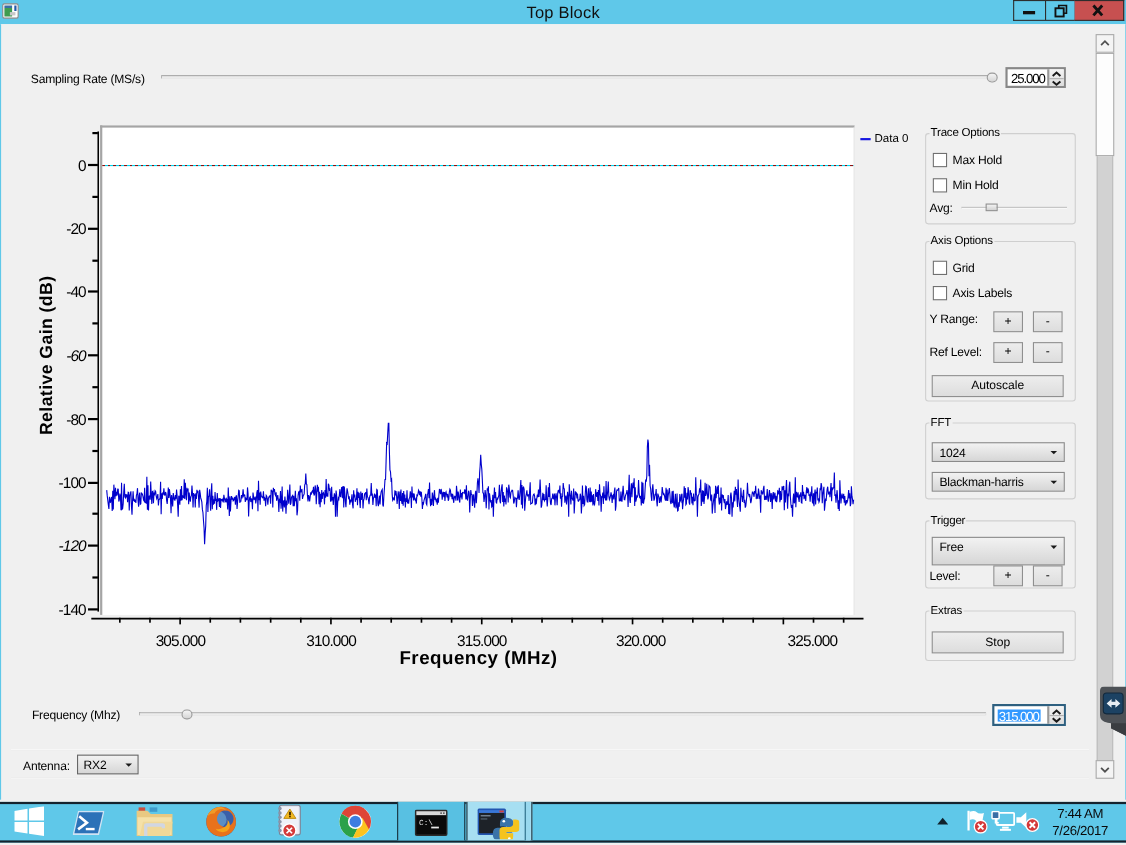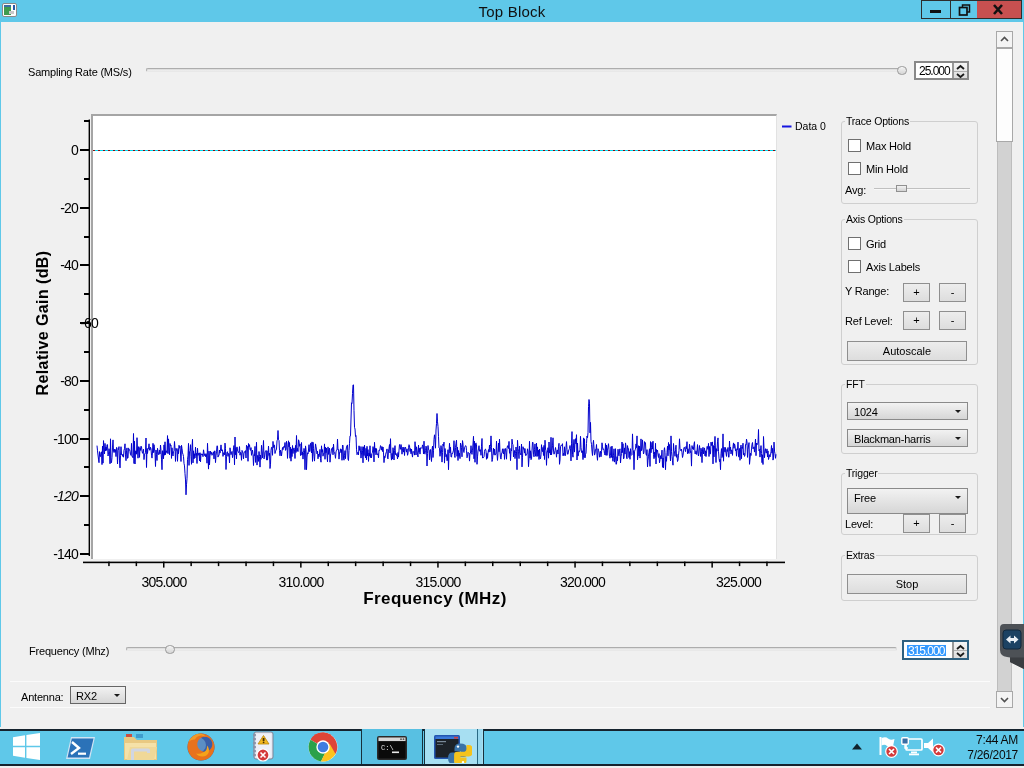--- a/index.html
+++ b/index.html
@@ -41,21 +41,21 @@
 #sbthumb { left:0; top:17px; width:17px; height:94px; background:#fdfdfd; border:1px solid #a8a8a8; }
 #sbtrack { left:1px; top:111px; width:15px; height:549px; background:#d2d2d2; border-left:1px solid #bdbdbd; border-right:1px solid #bdbdbd; }
 
 #canvas { left:91px; top:114px; width:686px; height:445px; background:#fff; border-top:2px solid #a5a5a5; border-left:2px solid #a5a5a5; border-right:1px solid #e2e2e2; }
 #zline { left:93px; top:150px; width:683px; height:1px; background:repeating-linear-gradient(90deg,#8b1010 0 2px,#00d8f0 2px 5px); }
 .ticklab { font-size:14px; color:#000; letter-spacing:-0.8px; }
 #ylab { font-weight:bold; font-size:16px; transform:rotate(-90deg); transform-origin:center; letter-spacing:0.4px; }
 #xlab { font-weight:bold; font-size:17px; letter-spacing:0.45px; }
 
 #taskbar { left:0; top:729px; width:1024px; height:37px; background:#5fc8e9; border-top:2px solid #15232e; border-bottom:2px solid #15232e; }
-#traytext { font-size:12px; color:#0a0a0a; text-align:right; line-height:15px; letter-spacing:-0.3px; }
+#traytext { font-size:12px; color:#0a0a0a; text-align:center; line-height:15px; letter-spacing:-0.3px; }
 </style>
 </head>
 <body>
 
 <div id="titlebar" class="abs"></div>
 <div id="titletext" class="abs">Top Block</div>
 <div id="winicon" class="abs">
     <span class="g"></span>
     <span class="b"></span>
     <span class="l"></span>
@@ -135,21 +135,21 @@
   <rect x="684.0" y="461.6" width="1.5" height="4.5" fill="#000"></rect>
   <rect x="738.8" y="461.6" width="1.5" height="4.5" fill="#000"></rect>
   <rect x="766.2" y="461.6" width="1.5" height="4.5" fill="#000"></rect>
 </svg>
 <svg id="signal" class="abs" style="left:0px; top:0px;" width="800" height="600">
   <polyline fill="none" stroke="#0000cc" stroke-width="1" points="97,445.6 97.5,450.8 98,455.0 98.5,459.1 99,462.7 99.5,451.6 100,456.3 100.5,456.6 101,452.8 101.5,451.8 102,464.6 102.5,446.1 103,463.1 103.5,440.6 104,447.8 104.5,453.9 105,443.4 105.5,451.0 106,447.0 106.5,450.4 107,444.6 107.5,444.7 108,456.0 108.5,454.3 109,448.7 109.5,451.8 110,463.8 110.5,438.8 111,463.0 111.5,462.4 112,457.7 112.5,447.1 113,439.9 113.5,451.6 114,452.5 114.5,449.2 115,452.2 115.5,449.6 116,456.6 116.5,447.5 117,447.7 117.5,464.0 118,450.6 118.5,449.0 119,446.6 119.5,460.1 120,467.9 120.5,455.3 121,446.7 121.5,454.7 122,454.2 122.5,456.3 123,454.3 123.5,457.2 124,450.3 124.5,448.7 125,443.8 125.5,454.9 126,460.7 126.5,450.6 127,447.9 127.5,458.4 128,457.9 128.5,448.2 129,448.6 129.5,449.5 130,451.5 130.5,454.6 131,455.4 131.5,443.4 132,456.6 132.5,456.5 133,457.8 133.5,433.5 134,463.5 134.5,441.1 135,464.0 135.5,451.1 136,450.8 136.5,454.2 137,437.7 137.5,450.0 138,458.2 138.5,446.9 139,446.6 139.5,457.4 140,447.7 140.5,450.4 141,446.1 141.5,446.8 142,451.0 142.5,453.3 143,451.9 143.5,449.2 144,459.6 144.5,454.2 145,453.9 145.5,452.6 146,438.0 146.5,467.5 147,448.5 147.5,453.5 148,448.3 148.5,448.8 149,443.8 149.5,450.1 150,450.2 150.5,447.3 151,448.9 151.5,455.2 152,458.1 152.5,452.0 153,443.3 153.5,452.6 154,444.7 154.5,448.9 155,453.1 155.5,466.5 156,450.0 156.5,454.6 157,460.5 157.5,448.3 158,451.4 158.5,454.5 159,454.7 159.5,450.0 160,453.9 160.5,445.0 161,450.4 161.5,459.2 162,469.7 162.5,450.7 163,452.2 163.5,458.8 164,444.9 164.5,455.2 165,441.8 165.5,454.7 166,450.7 166.5,451.1 167,452.8 167.5,435.6 168,453.7 168.5,438.9 169,447.2 169.5,454.8 170,443.5 170.5,445.9 171,445.2 171.5,458.4 172,447.8 172.5,453.0 173,456.0 173.5,451.5 174,450.5 174.5,441.5 175,448.5 175.5,461.4 176,448.2 176.5,450.2 177,450.0 177.5,461.3 178,448.5 178.5,453.7 179,445.3 179.5,448.2 180,446.1 180.5,453.0 181,461.5 181.5,445.3 182,448.5 182.5,452.9 183,454.3 183.5,456.5 184,463.3 184.5,465.9 185,473.7 185.5,479.9 186,494.8 186.5,484.8 187,478.3 187.5,459.7 188,455.9 188.5,443.4 189,465.4 189.5,451.4 190,450.9 190.5,444.7 191,456.4 191.5,464.3 192,447.2 192.5,439.3 193,462.9 193.5,450.8 194,458.9 194.5,453.8 195,457.9 195.5,447.2 196,455.4 196.5,453.4 197,463.5 197.5,448.2 198,455.4 198.5,454.7 199,453.0 199.5,460.9 200,452.7 200.5,461.9 201,453.9 201.5,454.0 202,455.0 202.5,453.9 203,456.7 203.5,449.8 204,452.8 204.5,455.5 205,454.1 205.5,456.7 206,453.6 206.5,454.7 207,463.2 207.5,443.3 208,455.4 208.5,469.1 209,451.1 209.5,464.9 210,455.1 210.5,451.0 211,454.3 211.5,452.4 212,455.3 212.5,454.8 213,452.9 213.5,451.8 214,458.9 214.5,451.0 215,450.8 215.5,462.6 216,455.8 216.5,451.8 217,445.7 217.5,446.1 218,457.1 218.5,455.4 219,455.5 219.5,450.0 220,453.1 220.5,450.3 221,444.9 221.5,450.8 222,449.7 222.5,450.0 223,456.4 223.5,452.8 224,453.2 224.5,454.8 225,443.1 225.5,448.6 226,469.5 226.5,456.4 227,452.3 227.5,451.7 228,456.4 228.5,453.5 229,453.8 229.5,463.0 230,447.8 230.5,451.7 231,454.7 231.5,453.1 232,451.4 232.5,457.7 233,454.5 233.5,447.8 234,445.5 234.5,464.8 235,437.0 235.5,454.7 236,447.7 236.5,458.9 237,446.9 237.5,450.8 238,451.4 238.5,452.6 239,452.4 239.5,446.6 240,455.2 240.5,452.4 241,453.2 241.5,460.3 242,450.4 242.5,451.2 243,453.7 243.5,458.8 244,453.0 244.5,451.9 245,451.1 245.5,450.7 246,458.0 246.5,445.2 247,446.5 247.5,446.5 248,461.3 248.5,443.5 249,446.9 249.5,444.7 250,449.3 250.5,450.4 251,447.6 251.5,455.3 252,452.6 252.5,450.1 253,454.7 253.5,465.5 254,454.7 254.5,455.7 255,446.4 255.5,462.4 256,455.9 256.5,442.3 257,465.1 257.5,455.6 258,455.2 258.5,461.4 259,451.5 259.5,456.6 260,467.1 260.5,455.0 261,459.3 261.5,445.3 262,451.4 262.5,457.9 263,450.3 263.5,440.5 264,458.9 264.5,457.3 265,452.1 265.5,451.2 266,450.5 266.5,460.1 267,450.8 267.5,460.1 268,455.8 268.5,446.1 269,455.5 269.5,453.0 270,468.5 270.5,464.2 271,450.3 271.5,447.4 272,446.9 272.5,455.3 273,441.4 273.5,447.5 274,445.4 274.5,445.1 275,453.5 275.5,451.1 276,450.2 276.5,449.0 277,440.8 277.5,439.8 278,430.5 278.5,439.8 279,440.6 279.5,450.7 280,455.8 280.5,450.1 281,451.8 281.5,455.9 282,451.5 282.5,447.5 283,449.7 283.5,447.0 284,446.3 284.5,447.4 285,442.5 285.5,450.4 286,449.3 286.5,441.3 287,444.2 287.5,458.4 288,449.0 288.5,440.8 289,446.9 289.5,442.5 290,458.3 290.5,447.0 291,461.2 291.5,448.9 292,456.6 292.5,445.5 293,453.5 293.5,448.8 294,447.9 294.5,449.7 295,458.5 295.5,445.4 296,452.5 296.5,435.5 297,451.2 297.5,448.4 298,451.6 298.5,439.8 299,441.1 299.5,446.3 300,443.9 300.5,455.5 301,455.4 301.5,442.5 302,455.0 302.5,451.9 303,459.1 303.5,452.5 304,448.4 304.5,450.8 305,469.7 305.5,445.9 306,449.5 306.5,469.7 307,457.0 307.5,452.8 308,453.9 308.5,450.0 309,444.7 309.5,451.5 310,451.6 310.5,443.3 311,443.1 311.5,453.0 312,441.9 312.5,461.4 313,442.3 313.5,448.6 314,456.3 314.5,461.1 315,450.8 315.5,443.9 316,446.6 316.5,449.9 317,453.9 317.5,451.2 318,458.8 318.5,454.2 319,456.8 319.5,454.0 320,449.4 320.5,458.6 321,462.2 321.5,445.8 322,452.1 322.5,449.6 323,456.2 323.5,453.6 324,453.8 324.5,443.9 325,459.3 325.5,447.1 326,452.7 326.5,448.1 327,455.8 327.5,461.8 328,446.9 328.5,454.4 329,449.4 329.5,448.1 330,462.2 330.5,455.0 331,453.3 331.5,448.8 332,448.6 332.5,447.5 333,454.8 333.5,444.1 334,451.7 334.5,452.2 335,454.6 335.5,458.3 336,451.9 336.5,450.2 337,450.1 337.5,439.1 338,449.9 338.5,449.5 339,459.1 339.5,453.0 340,451.4 340.5,448.8 341,452.7 341.5,449.5 342,460.3 342.5,445.0 343,445.5 343.5,458.0 344,460.2 344.5,455.3 345,450.6 345.5,458.7 346,450.5 346.5,447.1 347,445.8 347.5,444.9 348,459.1 348.5,460.5 349,450.6 349.5,443.7 350,435.9 350.5,435.9 351,419.0 351.5,402.8 352,403.4 352.5,393.5 353,384.9 353.5,384.9 354,410.6 354.5,427.3 355,429.0 355.5,436.5 356,435.6 356.5,449.2 357,454.7 357.5,453.7 358,452.1 358.5,454.9 359,445.8 359.5,450.4 360,446.5 360.5,450.9 361,458.1 361.5,452.9 362,446.6 362.5,450.7 363,462.8 363.5,446.8 364,455.5 364.5,445.1 365,454.9 365.5,458.0 366,448.3 366.5,459.8 367,446.3 367.5,456.0 368,449.6 368.5,461.4 369,453.0 369.5,456.2 370,445.8 370.5,457.6 371,454.2 371.5,457.9 372,453.2 372.5,452.3 373,446.6 373.5,449.1 374,461.9 374.5,442.3 375,452.3 375.5,448.4 376,454.9 376.5,448.6 377,453.6 377.5,454.7 378,453.6 378.5,457.8 379,450.2 379.5,450.7 380,448.9 380.5,445.6 381,446.8 381.5,450.1 382,446.6 382.5,451.5 383,447.0 383.5,452.9 384,462.6 384.5,456.4 385,457.7 385.5,454.8 386,453.0 386.5,451.4 387,448.9 387.5,457.9 388,458.9 388.5,449.7 389,448.3 389.5,444.5 390,453.0 390.5,438.7 391,455.3 391.5,460.1 392,453.4 392.5,459.1 393,447.7 393.5,452.0 394,460.0 394.5,450.3 395,445.6 395.5,454.6 396,453.4 396.5,455.5 397,454.5 397.5,458.9 398,452.5 398.5,457.1 399,450.2 399.5,444.5 400,446.6 400.5,449.3 401,444.5 401.5,447.2 402,454.2 402.5,448.5 403,447.1 403.5,452.1 404,447.3 404.5,455.5 405,448.4 405.5,447.2 406,449.6 406.5,452.1 407,448.9 407.5,455.3 408,453.7 408.5,447.3 409,444.7 409.5,445.6 410,451.5 410.5,448.6 411,453.8 411.5,449.0 412,453.9 412.5,457.1 413,451.5 413.5,452.2 414,451.5 414.5,455.1 415,441.7 415.5,447.8 416,455.0 416.5,446.8 417,450.1 417.5,454.7 418,456.9 418.5,445.1 419,452.3 419.5,448.3 420,454.1 420.5,447.8 421,448.0 421.5,447.9 422,448.4 422.5,444.9 423,446.3 423.5,454.0 424,441.2 424.5,453.4 425,454.2 425.5,450.7 426,446.1 426.5,448.1 427,466.0 427.5,453.5 428,445.5 428.5,449.5 429,449.6 429.5,459.9 430,450.9 430.5,449.5 431,457.1 431.5,461.5 432,449.6 432.5,446.1 433,457.5 433.5,450.7 434,439.2 434.5,434.8 435,439.3 435.5,448.2 436,430.0 436.5,423.4 437,413.5 437.5,421.8 438,426.5 438.5,436.7 439,448.0 439.5,448.2 440,456.3 440.5,452.0 441,445.6 441.5,449.8 442,462.1 442.5,452.6 443,444.0 443.5,446.1 444,442.1 444.5,463.1 445,448.5 445.5,452.6 446,456.8 446.5,454.6 447,460.8 447.5,460.1 448,449.7 448.5,469.7 449,453.1 449.5,443.3 450,452.9 450.5,447.2 451,456.6 451.5,457.2 452,453.0 452.5,453.6 453,452.1 453.5,450.1 454,440.7 454.5,455.5 455,457.5 455.5,447.4 456,443.2 456.5,440.2 457,456.3 457.5,447.2 458,460.5 458.5,450.5 459,456.3 459.5,453.3 460,458.6 460.5,443.0 461,444.7 461.5,447.5 462,456.8 462.5,440.6 463,444.1 463.5,451.6 464,452.5 464.5,447.4 465,446.7 465.5,445.7 466,445.9 466.5,450.3 467,457.8 467.5,456.3 468,452.3 468.5,452.9 469,453.0 469.5,461.1 470,453.0 470.5,453.0 471,445.7 471.5,452.4 472,454.4 472.5,450.2 473,444.0 473.5,436.3 474,458.8 474.5,441.0 475,462.3 475.5,443.4 476,442.9 476.5,444.8 477,464.3 477.5,456.9 478,451.1 478.5,448.9 479,445.7 479.5,451.3 480,449.9 480.5,449.8 481,455.3 481.5,446.2 482,438.5 482.5,458.1 483,457.6 483.5,457.6 484,456.8 484.5,451.3 485,449.5 485.5,449.1 486,450.9 486.5,459.3 487,453.3 487.5,458.3 488,453.2 488.5,449.6 489,452.1 489.5,445.0 490,451.8 490.5,446.5 491,435.9 491.5,447.8 492,461.5 492.5,459.5 493,453.4 493.5,448.1 494,454.7 494.5,449.1 495,455.2 495.5,454.1 496,454.1 496.5,441.2 497,453.9 497.5,460.4 498,453.2 498.5,443.0 499,451.7 499.5,439.1 500,452.1 500.5,457.8 501,459.1 501.5,453.3 502,453.2 502.5,448.8 503,452.4 503.5,454.0 504,448.7 504.5,459.4 505,451.6 505.5,448.5 506,452.4 506.5,459.2 507,448.3 507.5,445.9 508,445.7 508.5,448.5 509,441.4 509.5,453.3 510,448.4 510.5,460.6 511,451.6 511.5,451.1 512,439.2 512.5,444.0 513,444.4 513.5,457.0 514,453.0 514.5,450.5 515,458.6 515.5,453.7 516,447.0 516.5,451.6 517,469.7 517.5,440.3 518,448.6 518.5,451.3 519,458.6 519.5,446.1 520,452.7 520.5,453.8 521,455.0 521.5,444.0 522,466.9 522.5,457.2 523,446.7 523.5,449.2 524,448.4 524.5,453.1 525,448.6 525.5,455.4 526,455.7 526.5,454.3 527,454.3 527.5,448.8 528,451.3 528.5,466.7 529,458.3 529.5,441.3 530,458.2 530.5,450.8 531,459.7 531.5,458.8 532,450.1 532.5,442.1 533,442.6 533.5,454.2 534,456.8 534.5,449.6 535,443.9 535.5,456.1 536,455.7 536.5,443.1 537,456.6 537.5,446.9 538,456.0 538.5,450.2 539,459.5 539.5,449.1 540,457.9 540.5,458.8 541,454.9 541.5,444.7 542,450.0 542.5,451.6 543,447.4 543.5,455.5 544,445.4 544.5,459.5 545,440.2 545.5,449.1 546,450.7 546.5,465.3 547,451.7 547.5,452.0 548,447.7 548.5,458.2 549,442.0 549.5,452.8 550,449.8 550.5,455.0 551,437.3 551.5,454.9 552,450.8 552.5,445.8 553,437.8 553.5,451.1 554,454.2 554.5,452.9 555,450.7 555.5,447.5 556,450.7 556.5,457.2 557,450.6 557.5,449.9 558,454.0 558.5,446.8 559,443.3 559.5,464.3 560,460.0 560.5,446.7 561,445.3 561.5,445.7 562,445.0 562.5,443.7 563,455.7 563.5,453.3 564,455.6 564.5,446.8 565,455.4 565.5,455.5 566,447.2 566.5,441.6 567,449.5 567.5,454.1 568,454.3 568.5,451.0 569,449.6 569.5,448.4 570,445.5 570.5,448.8 571,460.9 571.5,443.8 572,431.6 572.5,454.3 573,457.2 573.5,445.1 574,439.4 574.5,452.1 575,442.4 575.5,438.7 576,443.9 576.5,434.7 577,460.0 577.5,443.0 578,456.1 578.5,453.8 579,450.9 579.5,451.6 580,449.8 580.5,436.3 581,447.4 581.5,452.2 582,452.8 582.5,450.8 583,459.6 583.5,437.9 584,457.4 584.5,438.8 585,457.9 585.5,454.5 586,453.0 586.5,443.5 587,436.0 587.5,437.8 588,432.7 588.5,406.7 589,399.5 589.5,403.2 590,432.9 590.5,422.4 591,441.4 591.5,444.3 592,451.1 592.5,455.5 593,444.7 593.5,440.3 594,448.0 594.5,455.1 595,453.6 595.5,449.5 596,449.7 596.5,444.5 597,455.6 597.5,460.3 598,448.7 598.5,450.4 599,452.0 599.5,457.2 600,453.7 600.5,451.2 601,456.8 601.5,451.8 602,442.8 602.5,446.8 603,449.5 603.5,448.8 604,450.2 604.5,453.4 605,455.0 605.5,443.5 606,455.3 606.5,445.1 607,455.4 607.5,450.2 608,447.1 608.5,443.7 609,449.2 609.5,456.3 610,458.2 610.5,455.6 611,446.7 611.5,457.4 612,446.1 612.5,458.4 613,461.3 613.5,455.3 614,448.8 614.5,462.1 615,459.4 615.5,448.7 616,464.4 616.5,464.0 617,456.7 617.5,460.7 618,449.2 618.5,454.7 619,455.8 619.5,450.2 620,448.8 620.5,463.0 621,456.9 621.5,453.5 622,442.0 622.5,452.5 623,443.7 623.5,458.9 624,458.1 624.5,447.9 625,454.1 625.5,442.9 626,446.2 626.5,457.0 627,458.8 627.5,445.6 628,448.8 628.5,448.6 629,457.6 629.5,451.7 630,459.3 630.5,448.7 631,454.5 631.5,455.3 632,454.8 632.5,433.9 633,449.5 633.5,450.4 634,469.7 634.5,451.9 635,449.9 635.5,449.2 636,443.9 636.5,447.6 637,435.9 637.5,459.9 638,455.3 638.5,445.7 639,456.0 639.5,446.1 640,458.1 640.5,452.2 641,438.9 641.5,450.7 642,448.7 642.5,439.9 643,448.0 643.5,454.0 644,452.3 644.5,441.6 645,442.2 645.5,442.9 646,454.1 646.5,455.4 647,449.6 647.5,466.9 648,460.2 648.5,456.2 649,452.4 649.5,448.8 650,466.4 650.5,441.6 651,452.8 651.5,447.5 652,442.3 652.5,449.1 653,441.2 653.5,454.4 654,458.7 654.5,452.2 655,457.4 655.5,443.3 656,464.0 656.5,449.5 657,451.4 657.5,450.1 658,454.9 658.5,457.5 659,453.6 659.5,462.8 660,459.6 660.5,455.7 661,459.0 661.5,456.8 662,450.1 662.5,467.3 663,458.0 663.5,467.8 664,451.1 664.5,447.7 665,452.5 665.5,469.7 666,456.6 666.5,461.3 667,452.3 667.5,446.2 668,455.8 668.5,442.5 669,449.8 669.5,444.5 670,454.5 670.5,460.9 671,435.9 671.5,451.7 672,456.6 672.5,460.8 673,465.2 673.5,443.5 674,450.7 674.5,451.5 675,456.3 675.5,449.4 676,445.2 676.5,457.3 677,454.4 677.5,461.5 678,460.1 678.5,455.2 679,450.6 679.5,438.8 680,448.3 680.5,449.4 681,450.9 681.5,449.1 682,452.7 682.5,457.5 683,455.3 683.5,450.9 684,447.4 684.5,447.4 685,449.3 685.5,451.6 686,446.5 686.5,448.6 687,441.7 687.5,453.7 688,448.8 688.5,452.0 689,453.5 689.5,444.2 690,447.9 690.5,452.5 691,451.6 691.5,466.1 692,445.6 692.5,448.7 693,447.0 693.5,449.6 694,444.2 694.5,441.7 695,454.0 695.5,453.7 696,450.8 696.5,454.4 697,451.3 697.5,444.6 698,453.9 698.5,456.0 699,450.0 699.5,445.5 700,450.9 700.5,456.4 701,448.2 701.5,451.3 702,462.6 702.5,449.9 703,447.3 703.5,454.0 704,449.9 704.5,447.9 705,455.9 705.5,450.8 706,456.6 706.5,453.2 707,446.3 707.5,446.7 708,449.4 708.5,443.4 709,456.5 709.5,446.5 710,454.1 710.5,453.8 711,442.1 711.5,445.5 712,442.9 712.5,441.9 713,463.9 713.5,445.6 714,456.9 714.5,445.6 715,436.4 715.5,451.0 716,462.5 716.5,448.7 717,451.2 717.5,441.8 718,437.9 718.5,451.3 719,458.1 719.5,461.7 720,459.1 720.5,469.7 721,453.7 721.5,448.6 722,457.5 722.5,456.3 723,433.9 723.5,461.2 724,447.1 724.5,449.8 725,452.1 725.5,447.5 726,453.1 726.5,456.4 727,449.5 727.5,451.4 728,447.5 728.5,457.0 729,457.3 729.5,441.0 730,450.8 730.5,447.0 731,453.9 731.5,450.1 732,450.3 732.5,455.4 733,446.7 733.5,442.9 734,448.3 734.5,443.9 735,445.8 735.5,450.9 736,449.3 736.5,456.2 737,448.7 737.5,449.7 738,442.1 738.5,456.4 739,457.2 739.5,448.5 740,460.3 740.5,449.2 741,445.1 741.5,458.7 742,447.0 742.5,448.4 743,443.2 743.5,454.9 744,453.1 744.5,456.4 745,455.1 745.5,444.6 746,445.0 746.5,439.1 747,442.0 747.5,457.4 748,449.4 748.5,446.0 749,442.6 749.5,464.3 750,459.0 750.5,453.2 751,455.5 751.5,448.9 752,444.3 752.5,442.5 753,448.9 753.5,448.1 754,446.9 754.5,452.1 755,445.8 755.5,439.1 756,455.7 756.5,443.0 757,444.8 757.5,443.9 758,443.0 758.5,429.5 759,450.8 759.5,449.3 760,457.1 760.5,450.5 761,445.6 761.5,453.5 762,462.7 762.5,454.8 763,464.5 763.5,436.5 764,448.4 764.5,457.7 765,451.5 765.5,448.7 766,452.6 766.5,453.1 767,448.9 767.5,457.0 768,450.9 768.5,459.5 769,457.5 769.5,454.7 770,456.9 770.5,455.6 771,451.5 771.5,445.5 772,453.1 772.5,448.4 773,460.1 773.5,457.9 774,442.1 774.5,451.1 775,453.7 775.5,458.3 776,454.3"></polyline>
 </svg>
 <div class="abs ticklab" style="left:0px; top:142px; width:78px; text-align:right;">0</div>
 <div class="abs ticklab" style="left:0px; top:200px; width:78px; text-align:right;">-20</div>
 <div class="abs ticklab" style="left:0px; top:257px; width:78px; text-align:right;">-40</div>
-<div class="abs ticklab" style="left:0px; top:315px; width:98px; text-align:right;">-60</div>
+<div class="abs ticklab" style="left:0px; top:315px; width:78px; text-align:right;font-style:italic;">-60</div>
 <div class="abs ticklab" style="left:0px; top:373px; width:78px; text-align:right;">-80</div>
 <div class="abs ticklab" style="left:0px; top:431px; width:78px; text-align:right;">-100</div>
 <div class="abs ticklab" style="left:0px; top:488px; width:78px; text-align:right;font-style:italic;">-120</div>
 <div class="abs ticklab" style="left:0px; top:546px; width:78px; text-align:right;">-140</div>
 <div class="abs ticklab" style="left:134px; top:574px; width:60px; text-align:center;">305.000</div>
 <div class="abs ticklab" style="left:271px; top:574px; width:60px; text-align:center;">310.000</div>
 <div class="abs ticklab" style="left:408px; top:574px; width:60px; text-align:center;">315.000</div>
 <div class="abs ticklab" style="left:545px; top:574px; width:60px; text-align:right;">320.000</div>
 <div class="abs ticklab" style="left:716px; top:574px; width:60px; text-align:left;">325.000</div>
 <div id="ylab" class="abs" style="left:-33px; top:314px; width:152px; text-align:center;">Relative Gain (dB)</div>

